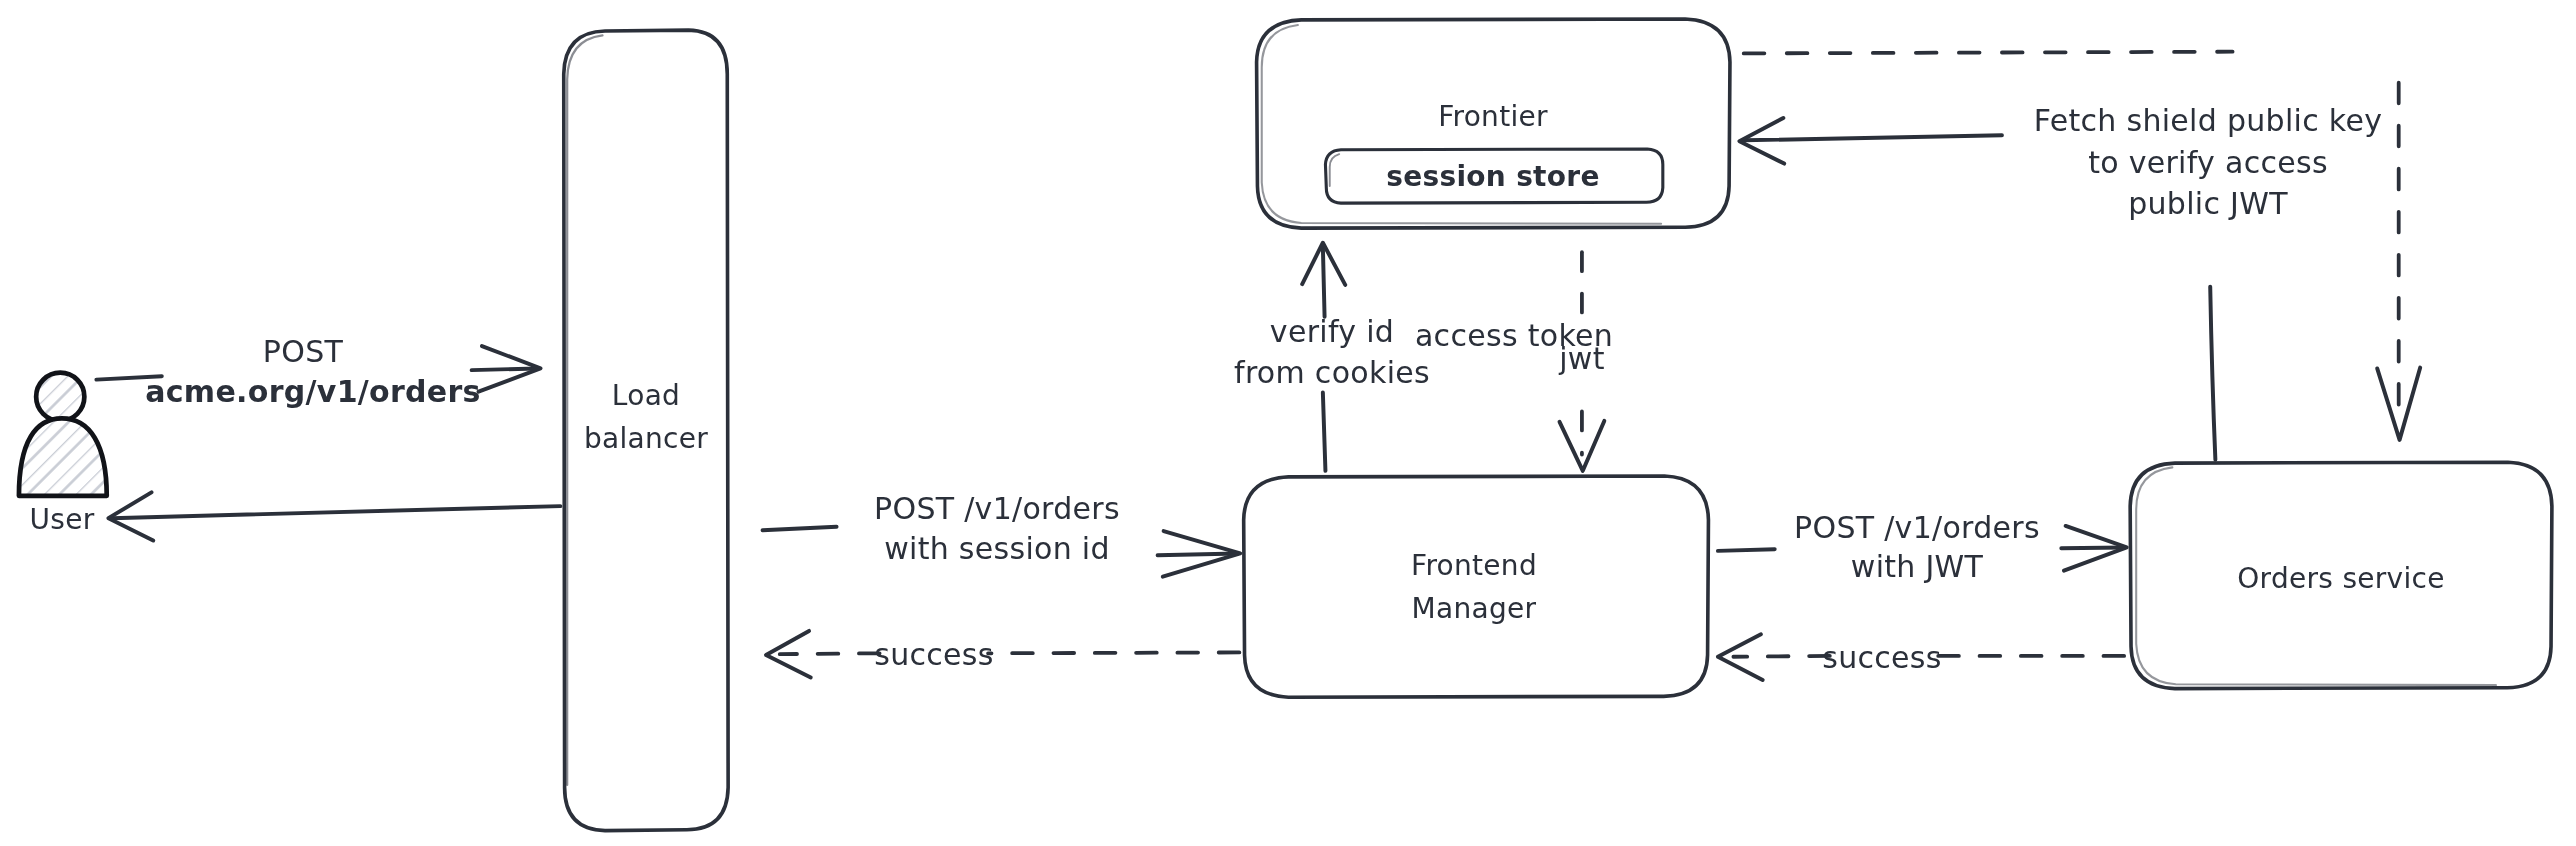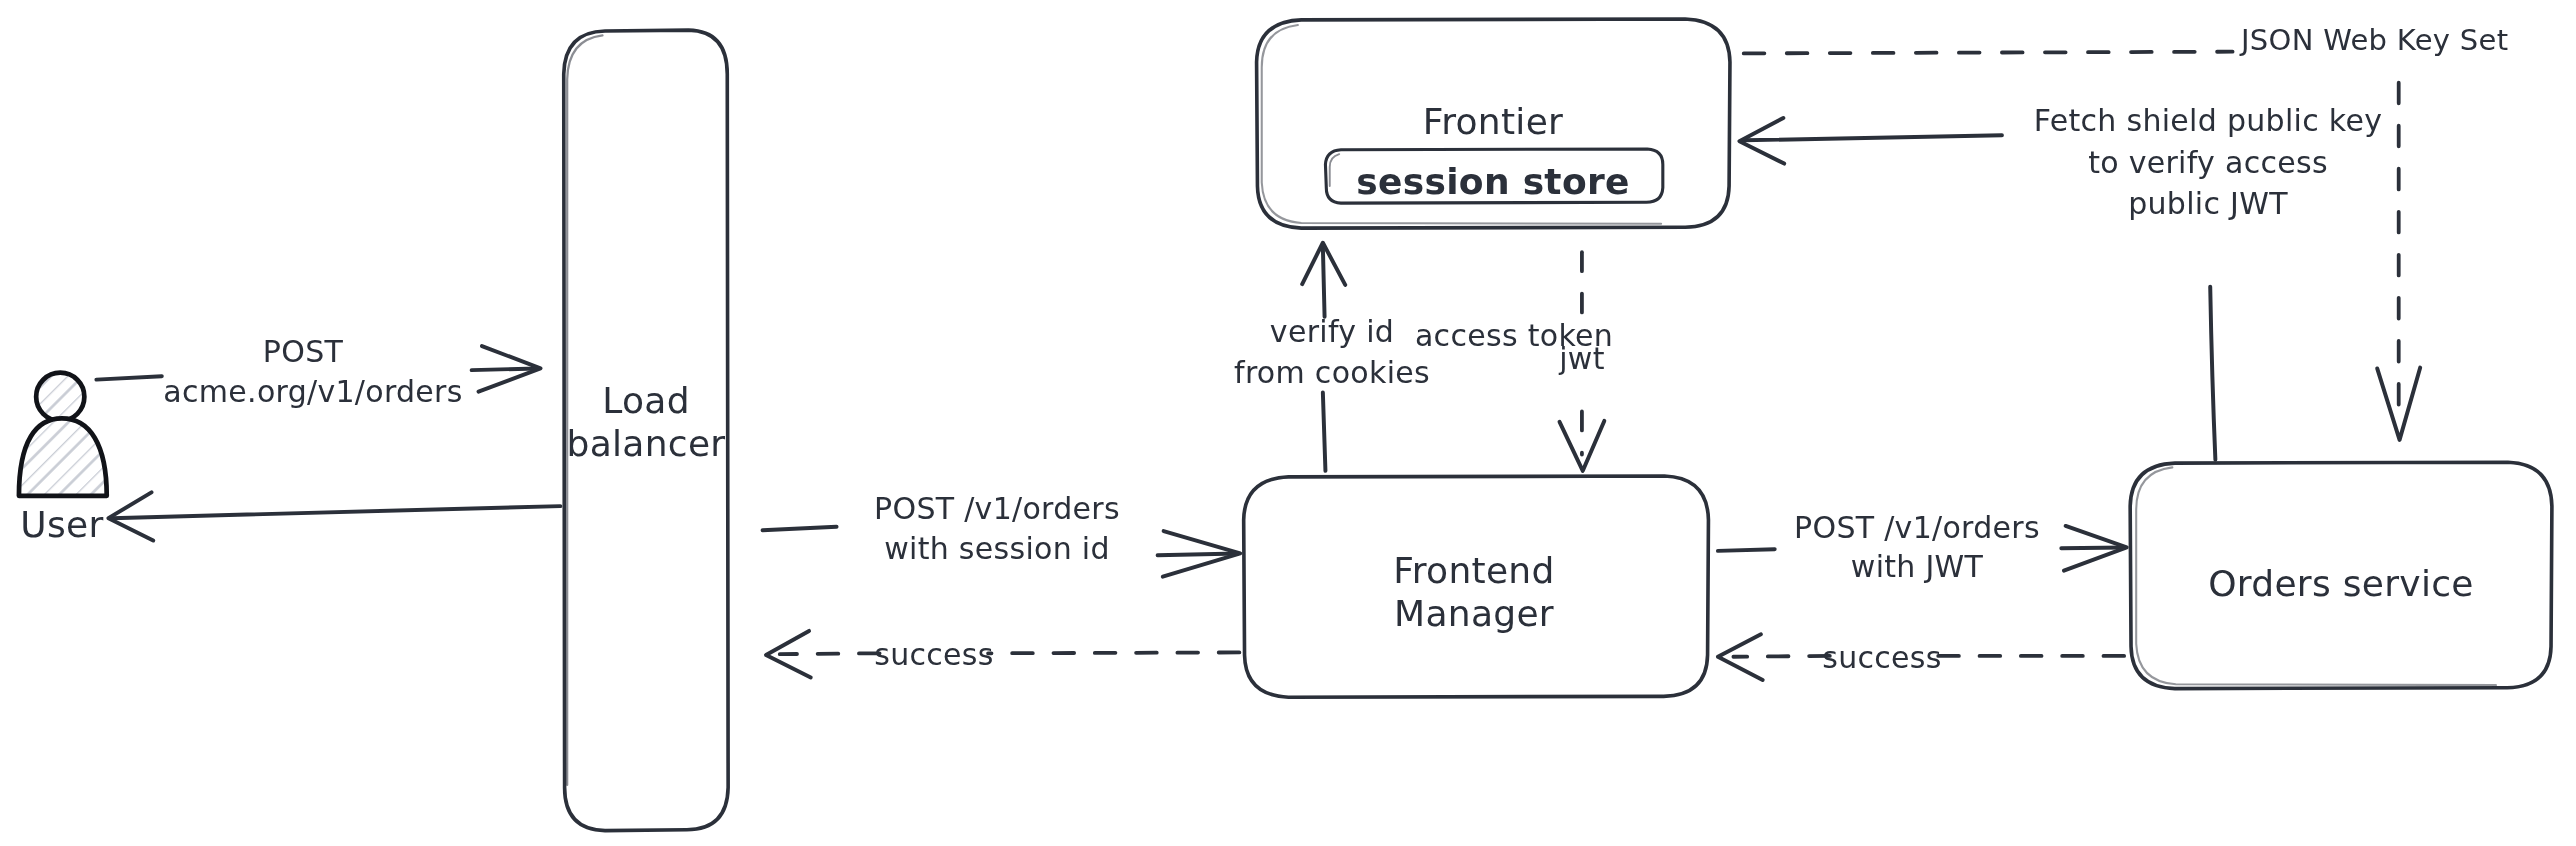--- a/index.html
+++ b/index.html
@@ -3,21 +3,21 @@
 <meta charset="utf-8">
 <title>Auth Flow Diagram</title>
 <style>
   html,body{margin:0;padding:0;background:#ffffff;}
   body{font-family:"DejaVu Sans", sans-serif;}
   #stage{position:relative;width:2576px;height:847px;background:#ffffff;overflow:hidden;}
   #sketch{position:absolute;left:0;top:0;width:2576px;height:847px;}
   .lbl{position:absolute;color:#2b303a;font-family:"DejaVu Sans", sans-serif;
        font-size:30px;line-height:1.22;white-space:pre;letter-spacing:0.3px;}
   .c{text-align:center;transform:translateX(-50%);}
-  .node-title{font-size:36px;}
+  .node-title{font-size:28px;}
   .big{font-size:29px;}
 </style>
 </head>
 <body>
 
 <div id="stage">
 
   <svg id="sketch" viewBox="0 0 2993 984" xmlns="http://www.w3.org/2000/svg">
     <defs>
       <pattern id="xhatch" width="26" height="26" patternUnits="userSpaceOnUse" patternTransform="rotate(45)">
@@ -132,21 +132,21 @@
 
   <div class="lbl c node-title" style="left:1493px;top:100px;">Frontier</div>
   <div class="lbl c node-title" style="left:1493px;top:160px;font-weight:bold;">session store</div>
 
   <div class="lbl c node-title" style="left:1474px;top:549px;">Frontend</div>
   <div class="lbl c node-title" style="left:1474px;top:592px;">Manager</div>
 
   <div class="lbl c node-title" style="left:2341px;top:562px;">Orders service</div>
 
   <div class="lbl c" style="left:303px;top:334px;">POST</div>
-  <div class="lbl c" style="left:313px;top:374px;">acme.org/v1/orders</div>
+  <div class="lbl c" style="left:313px;top:374px;font-weight:bold;">acme.org/v1/orders</div>
 
   <div class="lbl c" style="left:997px;top:491px;">POST /v1/orders</div>
   <div class="lbl c" style="left:997px;top:531px;">with session id</div>
 
   <div class="lbl c" style="left:934px;top:637px;">success</div>
 
   <div class="lbl c" style="left:1332px;top:314px;">verify id</div>
   <div class="lbl c" style="left:1332px;top:355px;">from cookies</div>
 
   <div class="lbl c" style="left:1514px;top:318px;">access token</div>
@@ -154,16 +154,15 @@
 
   <div class="lbl c" style="left:1917px;top:510px;">POST /v1/orders</div>
   <div class="lbl c" style="left:1917px;top:549px;">with JWT</div>
 
   <div class="lbl c" style="left:1882px;top:640px;">success</div>
 
   <div class="lbl c" style="left:2208px;top:103px;">Fetch shield public key</div>
   <div class="lbl c" style="left:2208px;top:145px;">to verify access</div>
   <div class="lbl c" style="left:2208px;top:186px;">public JWT</div>
 
-  <div class="lbl big" style="left:2241px;top:23px;">JSON Web Key Set</div>
 
 </div>
 
 
 </body></html>

